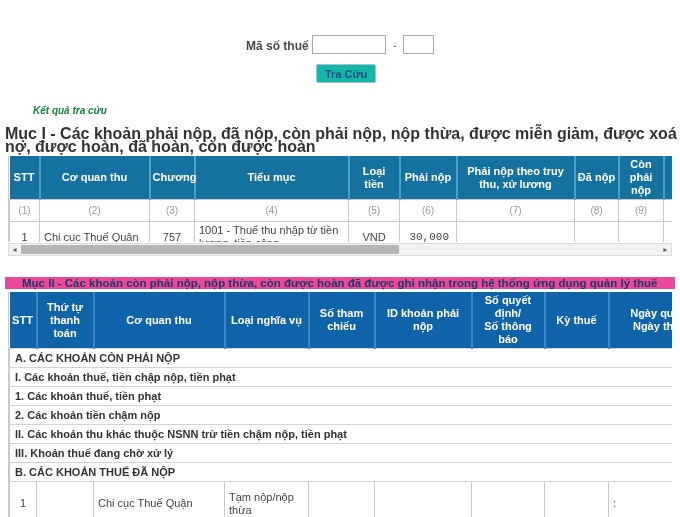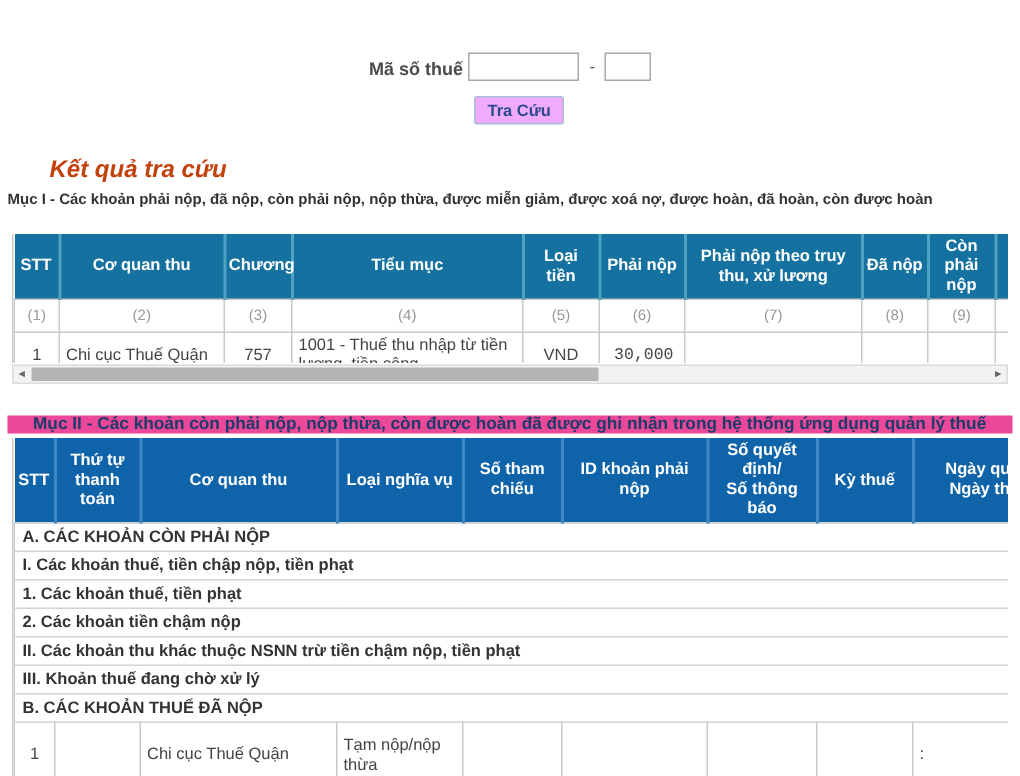--- a/index.html
+++ b/index.html
@@ -4,24 +4,24 @@
 <style>
   * { box-sizing: border-box; margin: 0; padding: 0; }
   body { margin: 0; font-family: "Liberation Sans", sans-serif; background: #fff; }
   .page { position: relative; width: 680px; height: 517px; background: #ffffff; overflow: hidden; font-size: 11px; color: #333; margin-top: 28px; }
 
   
   .form-label { position: absolute; left: 246px; top: 11px; font-size: 12px; font-weight: bold; color: #4a4a4a; }
   .input-main { position: absolute; left: 312px; top: 7px; width: 74px; height: 19px; border: 1px solid #a9a9a9; font-family: "Liberation Sans", sans-serif; font-size: 11px; padding: 0 3px; }
   .dash-sep  { position: absolute; left: 393px; top: 11px; color: #555; }
   .input-branch { position: absolute; left: 403px; top: 7px; width: 31px; height: 19px; border: 1px solid #a9a9a9; font-family: "Liberation Sans", sans-serif; font-size: 11px; padding: 0 3px; }
-  .search-btn { position: absolute; left: 316px; top: 36px; height: 19px; padding: 0 8px; background: #f0abfc; border: 1px solid #a8bcd9; border-radius: 2px; font-family: "Liberation Sans", sans-serif; font-size: 11px; font-weight: bold; color: #2b4b8c; cursor: pointer; }
-
-  .result-heading { position: absolute; left: 33px; top: 77px; font-size: 16px; font-weight: bold; font-style: italic; color: #c2410c; }
-  .sec1-title { position: absolute; left: 5px; top: 99px; width: 672px; font-size: 10px; font-weight: bold; color: #333; line-height: 13px; }
+  .search-btn { position: absolute; left: 316px; top: 36px; height: 19px; padding: 0 8px; background: #14b8a6; border: 1px solid #a8bcd9; border-radius: 2px; font-family: "Liberation Sans", sans-serif; font-size: 11px; font-weight: bold; color: #2b4b8c; cursor: pointer; }
+
+  .result-heading { position: absolute; left: 33px; top: 77px; font-size: 10px; font-weight: bold; font-style: italic; color: #15803d; }
+  .sec1-title { position: absolute; left: 5px; top: 99px; width: 672px; font-size: 16px; font-weight: bold; color: #333; line-height: 13px; }
   .sec2-title { position: absolute; left: 5px; top: 248px; width: 672px; font-size: 11.5px; font-weight: bold; line-height: 14px; }
   .sec2-title .hl { background: #ec4899; color: #1c3a6a; padding: 0 17px; }
 
   
   .tbl-wrap { position: absolute; left: 8px; overflow: hidden; border-left: 1px solid #c9c9c9; }
   .tbl1-wrap { top: 128px; width: 664px; height: 86px; }
   .tbl2-wrap { top: 264px; width: 664px; height: 241px; }
   table { border-collapse: collapse; table-layout: fixed; width: 730px; }
   th { vertical-align: middle; text-align: center; color: #fff; font-size: 11px; font-weight: bold; line-height: 13px; padding: 2px; white-space: pre-line; }
   .t1 th { background: #15719f; border-right: 2px solid #4da2c4; height: 36px; }

